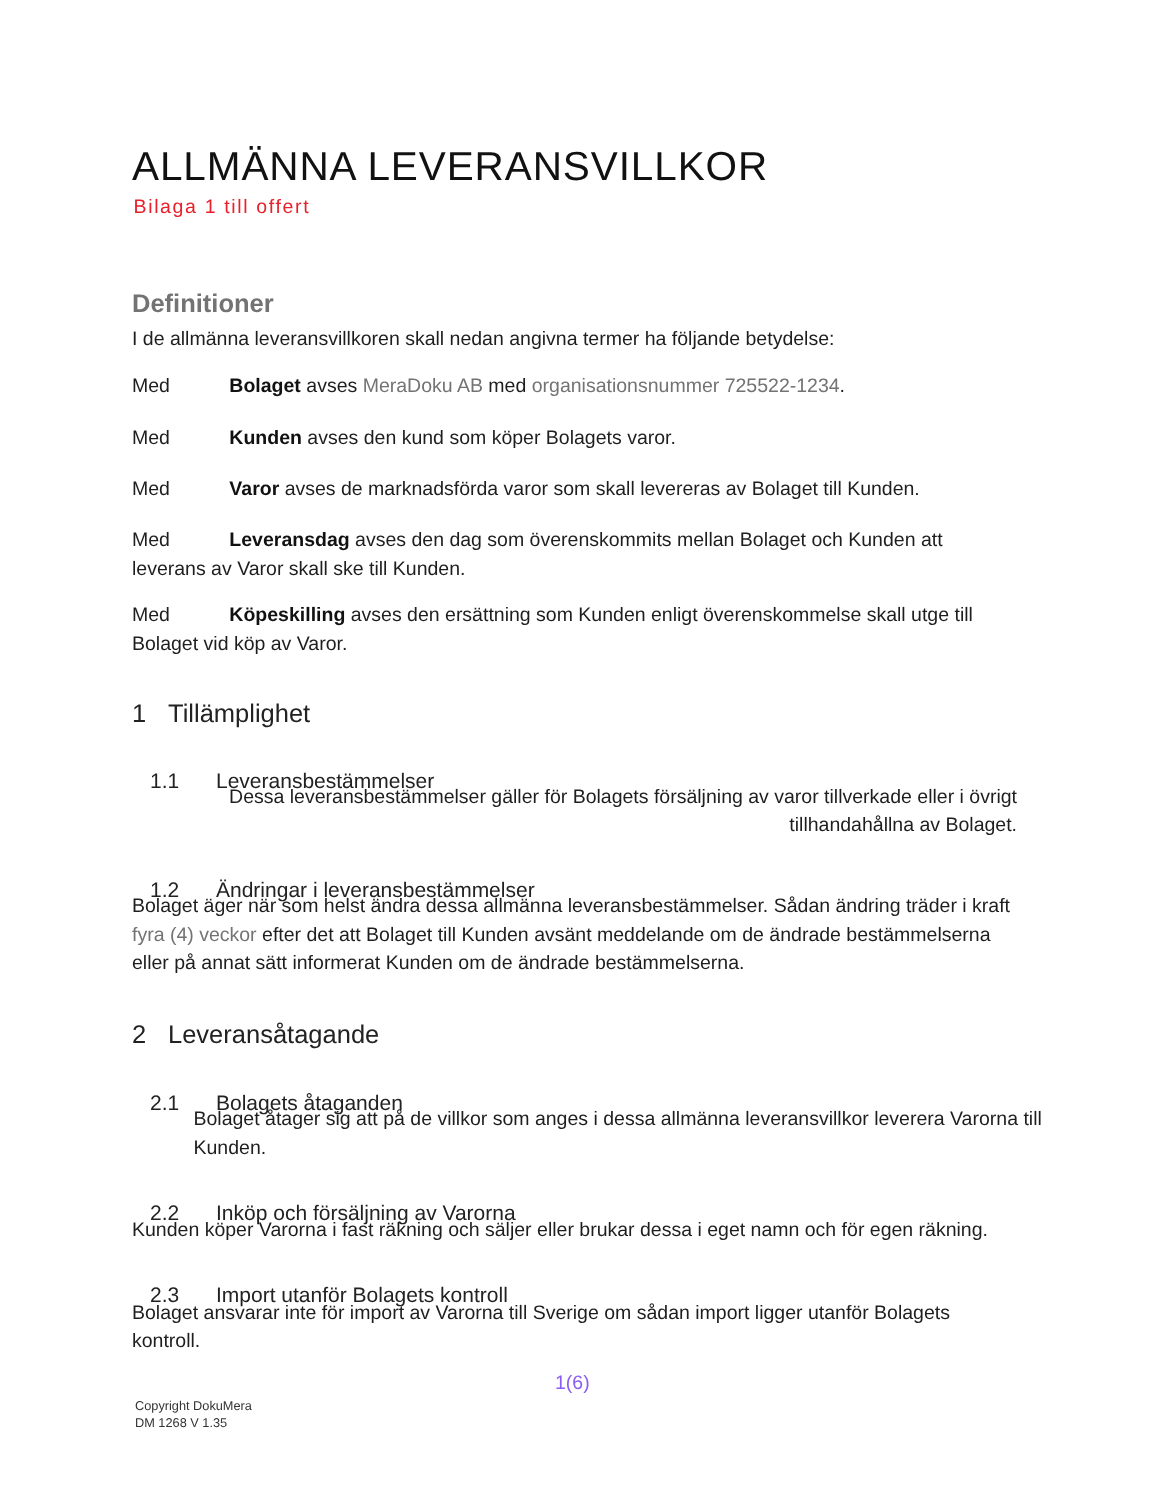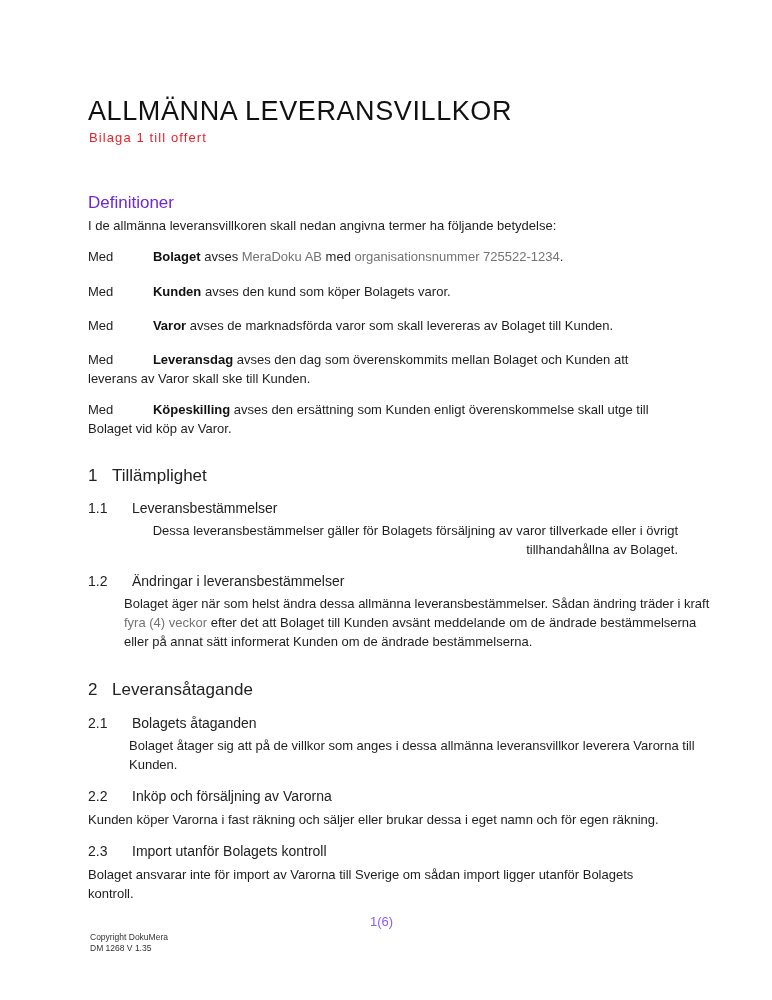--- a/index.html
+++ b/index.html
@@ -37,35 +37,35 @@
       top: 130px;
       left: 1px;
       font-size: 13px;
       letter-spacing: 1.1px;
       color: #e8202a;
       white-space: nowrap;
     }
     .abs { position: absolute; left: 0; white-space: nowrap; }
     .h-def {
       font-size: 17px;
-      color: #6d28d9;
+      color: #737373;
       margin: 0;
-      font-weight: normal;
+      font-weight: bold;
     }
     .h1 {
       font-size: 17px;
       color: #222;
       margin: 0;
       font-weight: normal;
     }
     .h1 .num { display: inline-block; width: 24px; }
     .h2 {
       font-size: 14px;
       color: #222;
-      margin: 0;
+      margin: 12px;
       font-weight: normal;
     }
     .h2 .num { display: inline-block; width: 44px; }
     .p {
       font-size: 13px;
       line-height: 19px;
       color: #1e1e1e;
       white-space: normal;
       width: 590px;
       margin: 0;
@@ -108,21 +108,21 @@
   <p class="abs p" style="top:350px;"><span>Med </span><b>Leveransdag</b><span> avses den dag som överenskommits mellan Bolaget och Kunden att leverans av Varor skall ske till Kunden.</span></p>
 
   <p class="abs p" style="top:400px;"><span>Med </span><b>Köpeskilling</b><span> avses den ersättning som Kunden enligt överenskommelse skall utge till Bolaget vid köp av Varor.</span></p>
 
   <h2 class="abs h1" style="top:466px;"><span class="num">1</span><span>Tillämplighet</span></h2>
 
   <h3 class="abs h2" style="top:500px;"><span class="num">1.1</span><span>Leveransbestämmelser</span></h3>
   <p class="abs p" style="top:521px;text-align:right;">Dessa leveransbestämmelser gäller för Bolagets försäljning av varor tillverkade eller i övrigt tillhandahållna av Bolaget.</p>
 
   <h3 class="abs h2" style="top:573px;"><span class="num">1.2</span><span>Ändringar i leveransbestämmelser</span></h3>
-  <p class="abs p" style="top:594px;margin-left:36px;"><span>Bolaget äger när som helst ändra dessa allmänna leveransbestämmelser. Sådan ändring träder i kraft </span><span class="red">fyra (4) veckor</span><span> efter det att Bolaget till Kunden avsänt meddelande om de ändrade bestämmelserna eller på annat sätt informerat Kunden om de ändrade bestämmelserna.</span></p>
+  <p class="abs p" style="top:594px;"><span>Bolaget äger när som helst ändra dessa allmänna leveransbestämmelser. Sådan ändring träder i kraft </span><span class="red">fyra (4) veckor</span><span> efter det att Bolaget till Kunden avsänt meddelande om de ändrade bestämmelserna eller på annat sätt informerat Kunden om de ändrade bestämmelserna.</span></p>
 
   <h2 class="abs h1" style="top:680px;"><span class="num">2</span><span>Leveransåtagande</span></h2>
 
   <h3 class="abs h2" style="top:715px;"><span class="num">2.1</span><span>Bolagets åtaganden</span></h3>
   <p class="abs p" style="top:736px;margin-left:41px;">Bolaget åtager sig att på de villkor som anges i dessa allmänna leveransvillkor leverera Varorna till Kunden.</p>
 
   <h3 class="abs h2" style="top:788px;"><span class="num">2.2</span><span>Inköp och försäljning av Varorna</span></h3>
   <p class="abs p" style="top:810px;">Kunden köper Varorna i fast räkning och säljer eller brukar dessa i eget namn och för egen räkning.</p>
 
   <h3 class="abs h2" style="top:843px;"><span class="num">2.3</span><span>Import utanför Bolagets kontroll</span></h3>

